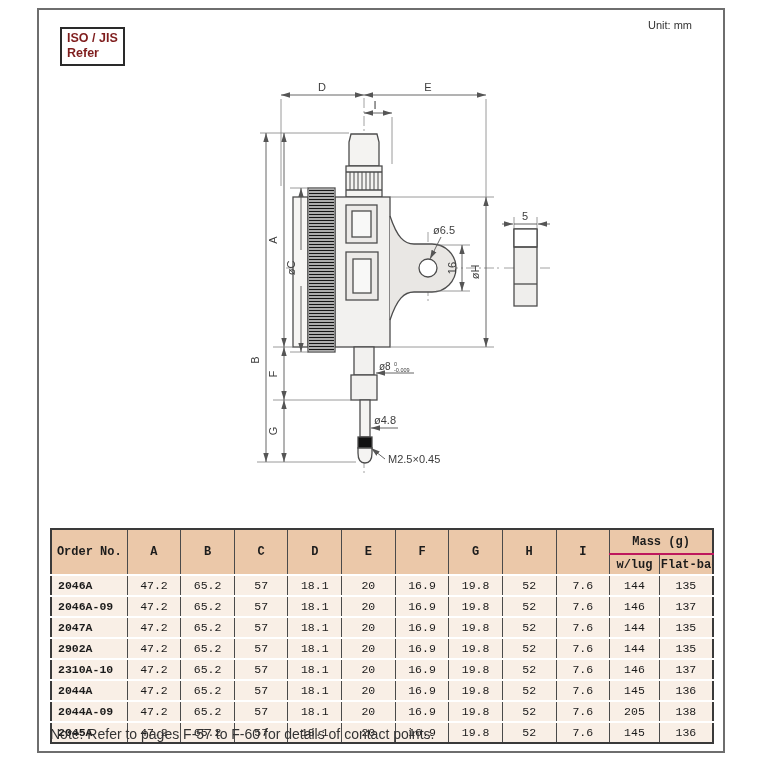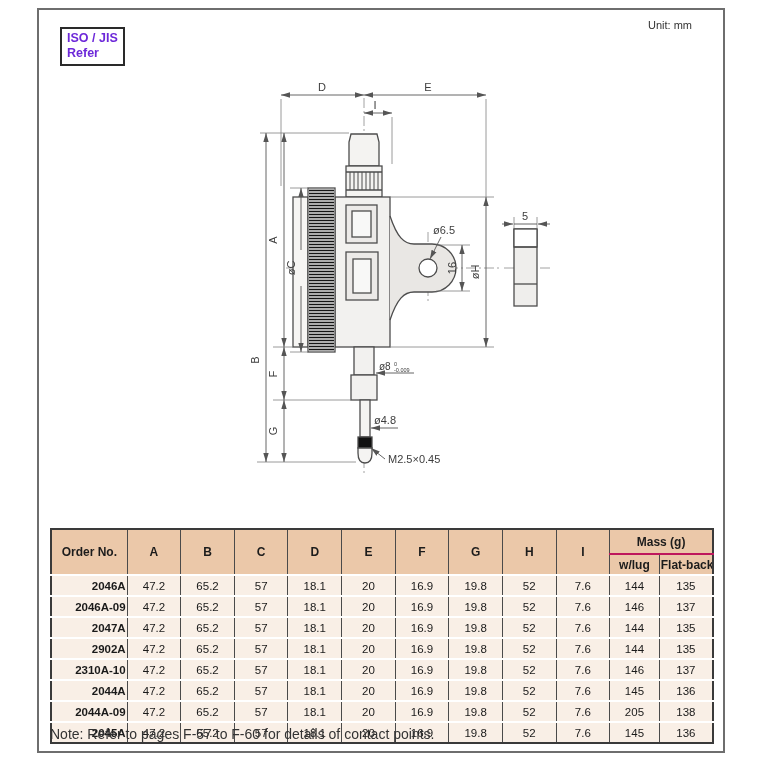--- a/index.html
+++ b/index.html
@@ -1,29 +1,29 @@
 <!DOCTYPE html>
 <html style="--header-bg: #ebc8a9; --row-bg: #f9efe6;"><head>
 <meta charset="utf-8">
 <style>
   html,body{margin:0;padding:0;background:#fff;}
   body{width:760px;height:760px;position:relative;font-family:"Liberation Sans",sans-serif;color:#222;}
   .frame{position:absolute;left:37px;top:8px;width:684px;height:741px;border:2px solid #6e6e6e;background:#fff;}
-  .type-box{position:absolute;left:60px;top:27px;border:2px solid #2a2a2a;padding:2px 5px 3px 5px;font-weight:bold;font-size:12.5px;line-height:1.2;color:#6d28d9;background:#fff;}
+  .type-box{position:absolute;left:60px;top:27px;border:2px solid #2a2a2a;padding:2px 5px 3px 5px;font-weight:bold;font-size:12.5px;line-height:1.2;color:#7f1d1d;background:#fff;}
   .unit{position:absolute;left:648px;top:19px;font-size:11px;color:#333;}
   .drawing{position:absolute;left:250px;top:78px;}
-  .dim-table{position:absolute;left:50px;top:528px;width:664px;border-collapse:collapse;table-layout:fixed;}
+  .dim-table{position:absolute;left:50px;top:528px;width:664px;border-collapse:collapse;table-layout:fixed;font-family:Liberation Mono, monospace;}
   .dim-table th,.dim-table td{border-left:1px solid #4a4a4a;overflow:hidden;white-space:nowrap;}
   .dim-table{border:2px solid #3a3a3a;}
   .dim-table thead th{background:var(--header-bg,#ebc8a9);font-size:12px;font-weight:bold;color:#1c1c1c;text-align:center;}
   .dim-table thead tr.main th{height:21px;}
   .dim-table thead tr.sub th{height:17px;border-top:2px solid #be185d;}
   .dim-table thead{border-bottom:2px solid #3a3a3a;}
   .dim-table tbody th,.dim-table tbody td{background:var(--row-bg,#f9efe6);border-top:2px solid #ffffff;font-size:11.5px;height:17px;text-align:center;color:#1a1a1a;}
-  .dim-table tbody th{text-align:right;padding-left:6px;font-weight:bold;}
+  .dim-table tbody th{text-align:left;padding-left:6px;font-weight:bold;}
   .note{position:absolute;left:50px;top:726px;font-size:14px;color:#333;}
   svg text{fill:#3d3d3d;font-family:"Liberation Sans",sans-serif;}
 </style>
 </head>
 <body>
 
 <div class="frame"></div>
 
 <div class="type-box">
   <div>ISO / JIS</div>

